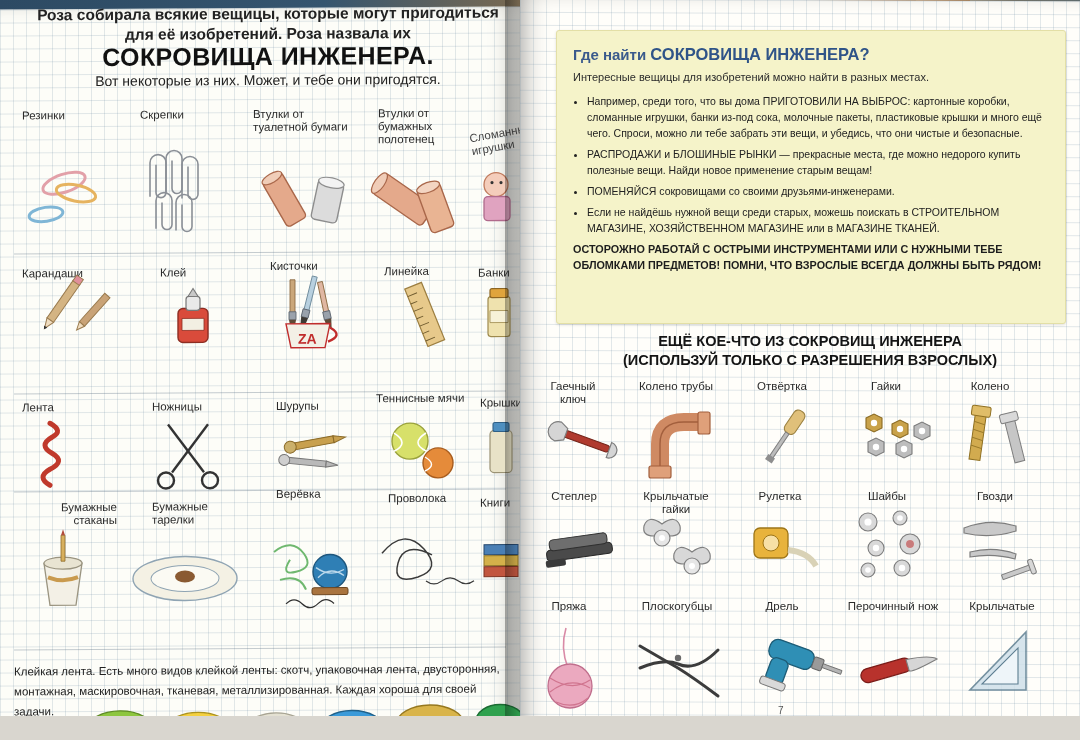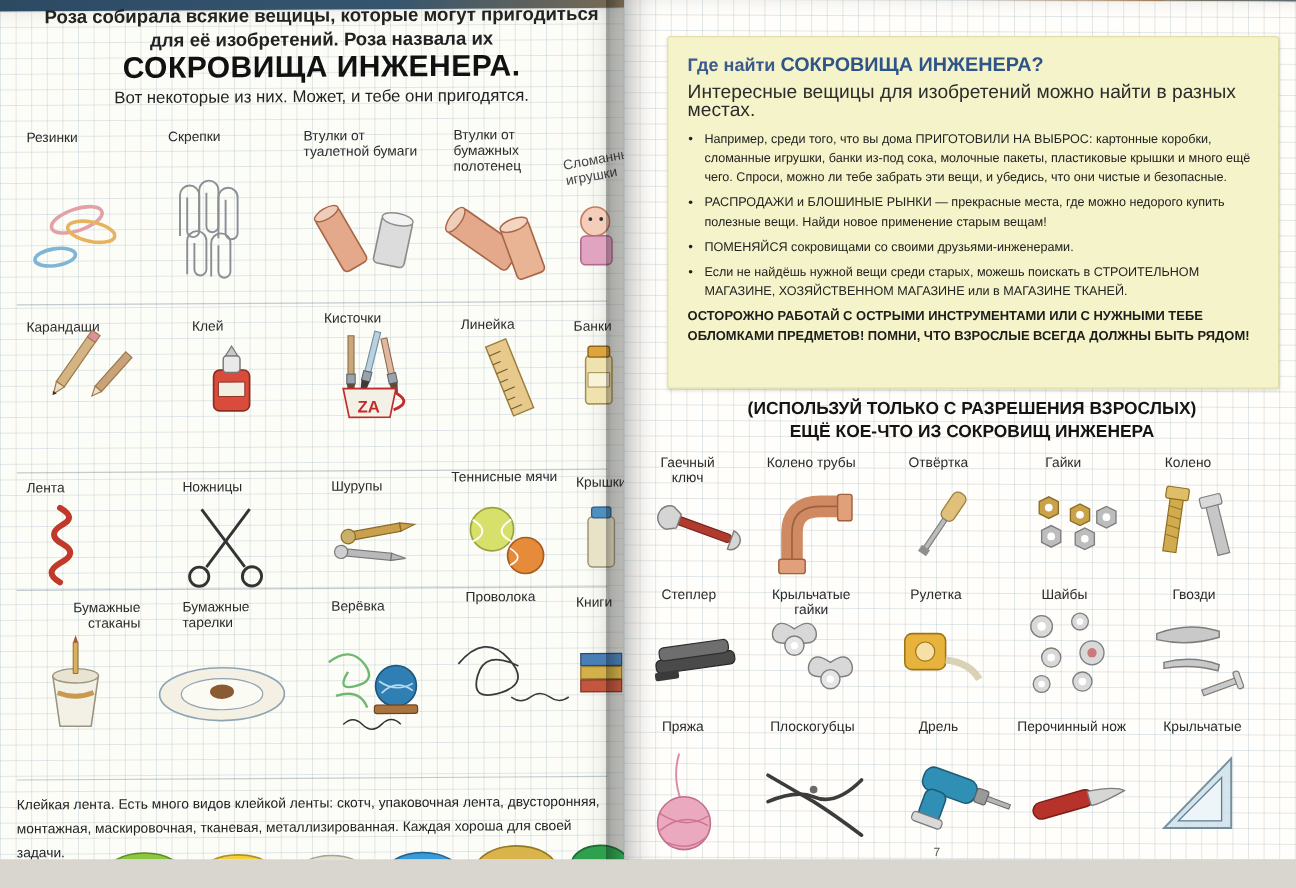--- a/index.html
+++ b/index.html
@@ -49,21 +49,21 @@
 
   
   .l-note{position:absolute;left:14px;top:652px;width:500px;font-size:11.5px;line-height:20px;color:#222;}
 
   
   .callout{position:absolute;left:556px;top:30px;width:508px;height:292px;
     background:#f5f3c9;border:1px solid #e3dfa6;border-radius:3px;
     box-shadow:0 1px 3px rgba(0,0,0,.12);}
   .callout h2{margin:0;padding:14px 16px 6px 16px;font-size:15px;color:#3a5a8c;font-weight:bold;}
   .callout h2 .big{font-size:16.5px;color:#2f5488;}
-  .callout .lead{margin:0;padding:0 16px 6px 16px;font-size:16px;color:#2b2b2b;line-height:15px;}
+  .callout .lead{margin:0;padding:0 16px 6px 16px;font-size:11px;color:#2b2b2b;line-height:15px;}
   .callout ul{margin:2px 0 0 0;padding:0 16px 0 30px;}
   .callout li{font-size:10.5px;line-height:16px;color:#222;margin-bottom:5px;}
   .callout .warn{margin:4px 0 0 0;padding:0 16px;font-size:10.8px;line-height:16px;font-weight:bold;color:#1d1d1d;}
 
   
   .r-h{position:absolute;left:556px;top:332px;width:508px;text-align:center;
     font-size:14.5px;font-weight:bold;line-height:19px;color:#141414;}
 
   .pagenum{position:absolute;left:778px;top:705px;font-size:10px;color:#555;}
 
@@ -284,21 +284,21 @@
       <svg width="46" height="66" viewBox="0 0 46 66">
         <rect x="10" y="12" width="22" height="42" rx="4" fill="#e8e2c7" stroke="#9a9274" stroke-width="1.2"></rect>
         <rect x="13" y="4" width="16" height="9" rx="2" fill="#4e8fc0" stroke="#2f6087" stroke-width="1.1"></rect>
       </svg>
     </div>
 
     <div class="sep" style="left:14px;top:482px;width:492px;"></div>
 
     <div class="lbl" style="left:22px;top:492px;width:95px;text-align:right;">Бумажные стаканы</div>
     <div class="lbl" style="left:152px;top:492px;width:95px;">Бумажные тарелки</div>
-    <div class="lbl" style="left:276px;top:492px;">Верёвка</div>
+    <div class="lbl" style="left:276px;top:480px;">Верёвка</div>
     <div class="lbl" style="left:388px;top:485px;">Проволока</div>
     <div class="lbl" style="left:480px;top:490px;">Книги</div>
 
     <div class="obj" style="left:28px;top:520px;">
       <svg width="90" height="90" viewBox="0 0 90 90">
         <path d="M16 34 l6 42 h26 l6 -42 z" fill="#f3f0e6" stroke="#9a9480" stroke-width="1.3"></path>
         <ellipse cx="35" cy="34" rx="19" ry="6" fill="#e9e4d2" stroke="#9a9480" stroke-width="1.2"></ellipse>
         <path d="M20 48 q15 6 30 0" fill="none" stroke="#c99a4e" stroke-width="4"></path>
         <rect x="33" y="6" width="4" height="26" fill="#d8b05e" stroke="#8e6c2a" stroke-width=".8"></rect>
         <polygon points="33,6 37,6 35,0" fill="#b34d3c"></polygon>
@@ -374,22 +374,22 @@
     <ul>
       <li>Например, среди того, что вы дома ПРИГОТОВИЛИ НА ВЫБРОС: картонные коробки, сломанные игрушки, банки из-под сока, молочные пакеты, пластиковые крышки и много ещё чего. Спроси, можно ли тебе забрать эти вещи, и убедись, что они чистые и безопасные.</li>
       <li>РАСПРОДАЖИ и БЛОШИНЫЕ РЫНКИ — прекрасные места, где можно недорого купить полезные вещи. Найди новое применение старым вещам!</li>
       <li>ПОМЕНЯЙСЯ сокровищами со своими друзьями-инженерами.</li>
       <li>Если не найдёшь нужной вещи среди старых, можешь поискать в СТРОИТЕЛЬНОМ МАГАЗИНЕ, ХОЗЯЙСТВЕННОМ МАГАЗИНЕ или в МАГАЗИНЕ ТКАНЕЙ.</li>
     </ul>
     <p class="warn">ОСТОРОЖНО РАБОТАЙ С ОСТРЫМИ ИНСТРУМЕНТАМИ ИЛИ С НУЖНЫМИ ТЕБЕ ОБЛОМКАМИ ПРЕДМЕТОВ! ПОМНИ, ЧТО ВЗРОСЛЫЕ ВСЕГДА ДОЛЖНЫ БЫТЬ РЯДОМ!</p>
   </div>
 
   <div class="r-h">
+    <div>ЕЩЁ КОЕ-ЧТО ИЗ СОКРОВИЩ ИНЖЕНЕРА</div>
     <div>(ИСПОЛЬЗУЙ ТОЛЬКО С РАЗРЕШЕНИЯ ВЗРОСЛЫХ)</div>
-    <div>ЕЩЁ КОЕ-ЧТО ИЗ СОКРОВИЩ ИНЖЕНЕРА</div>
   </div>
 
   <div class="lbl c" style="left:538px;top:380px;width:70px;">Гаечный ключ</div>
   <div class="lbl c" style="left:626px;top:380px;width:100px;">Колено трубы</div>
   <div class="lbl c" style="left:742px;top:380px;width:80px;">Отвёртка</div>
   <div class="lbl c" style="left:856px;top:380px;width:60px;">Гайки</div>
   <div class="lbl c" style="left:960px;top:380px;width:60px;">Колено</div>
 
   <div class="obj" style="left:536px;top:412px;">
     <svg width="90" height="60" viewBox="0 0 90 60">

